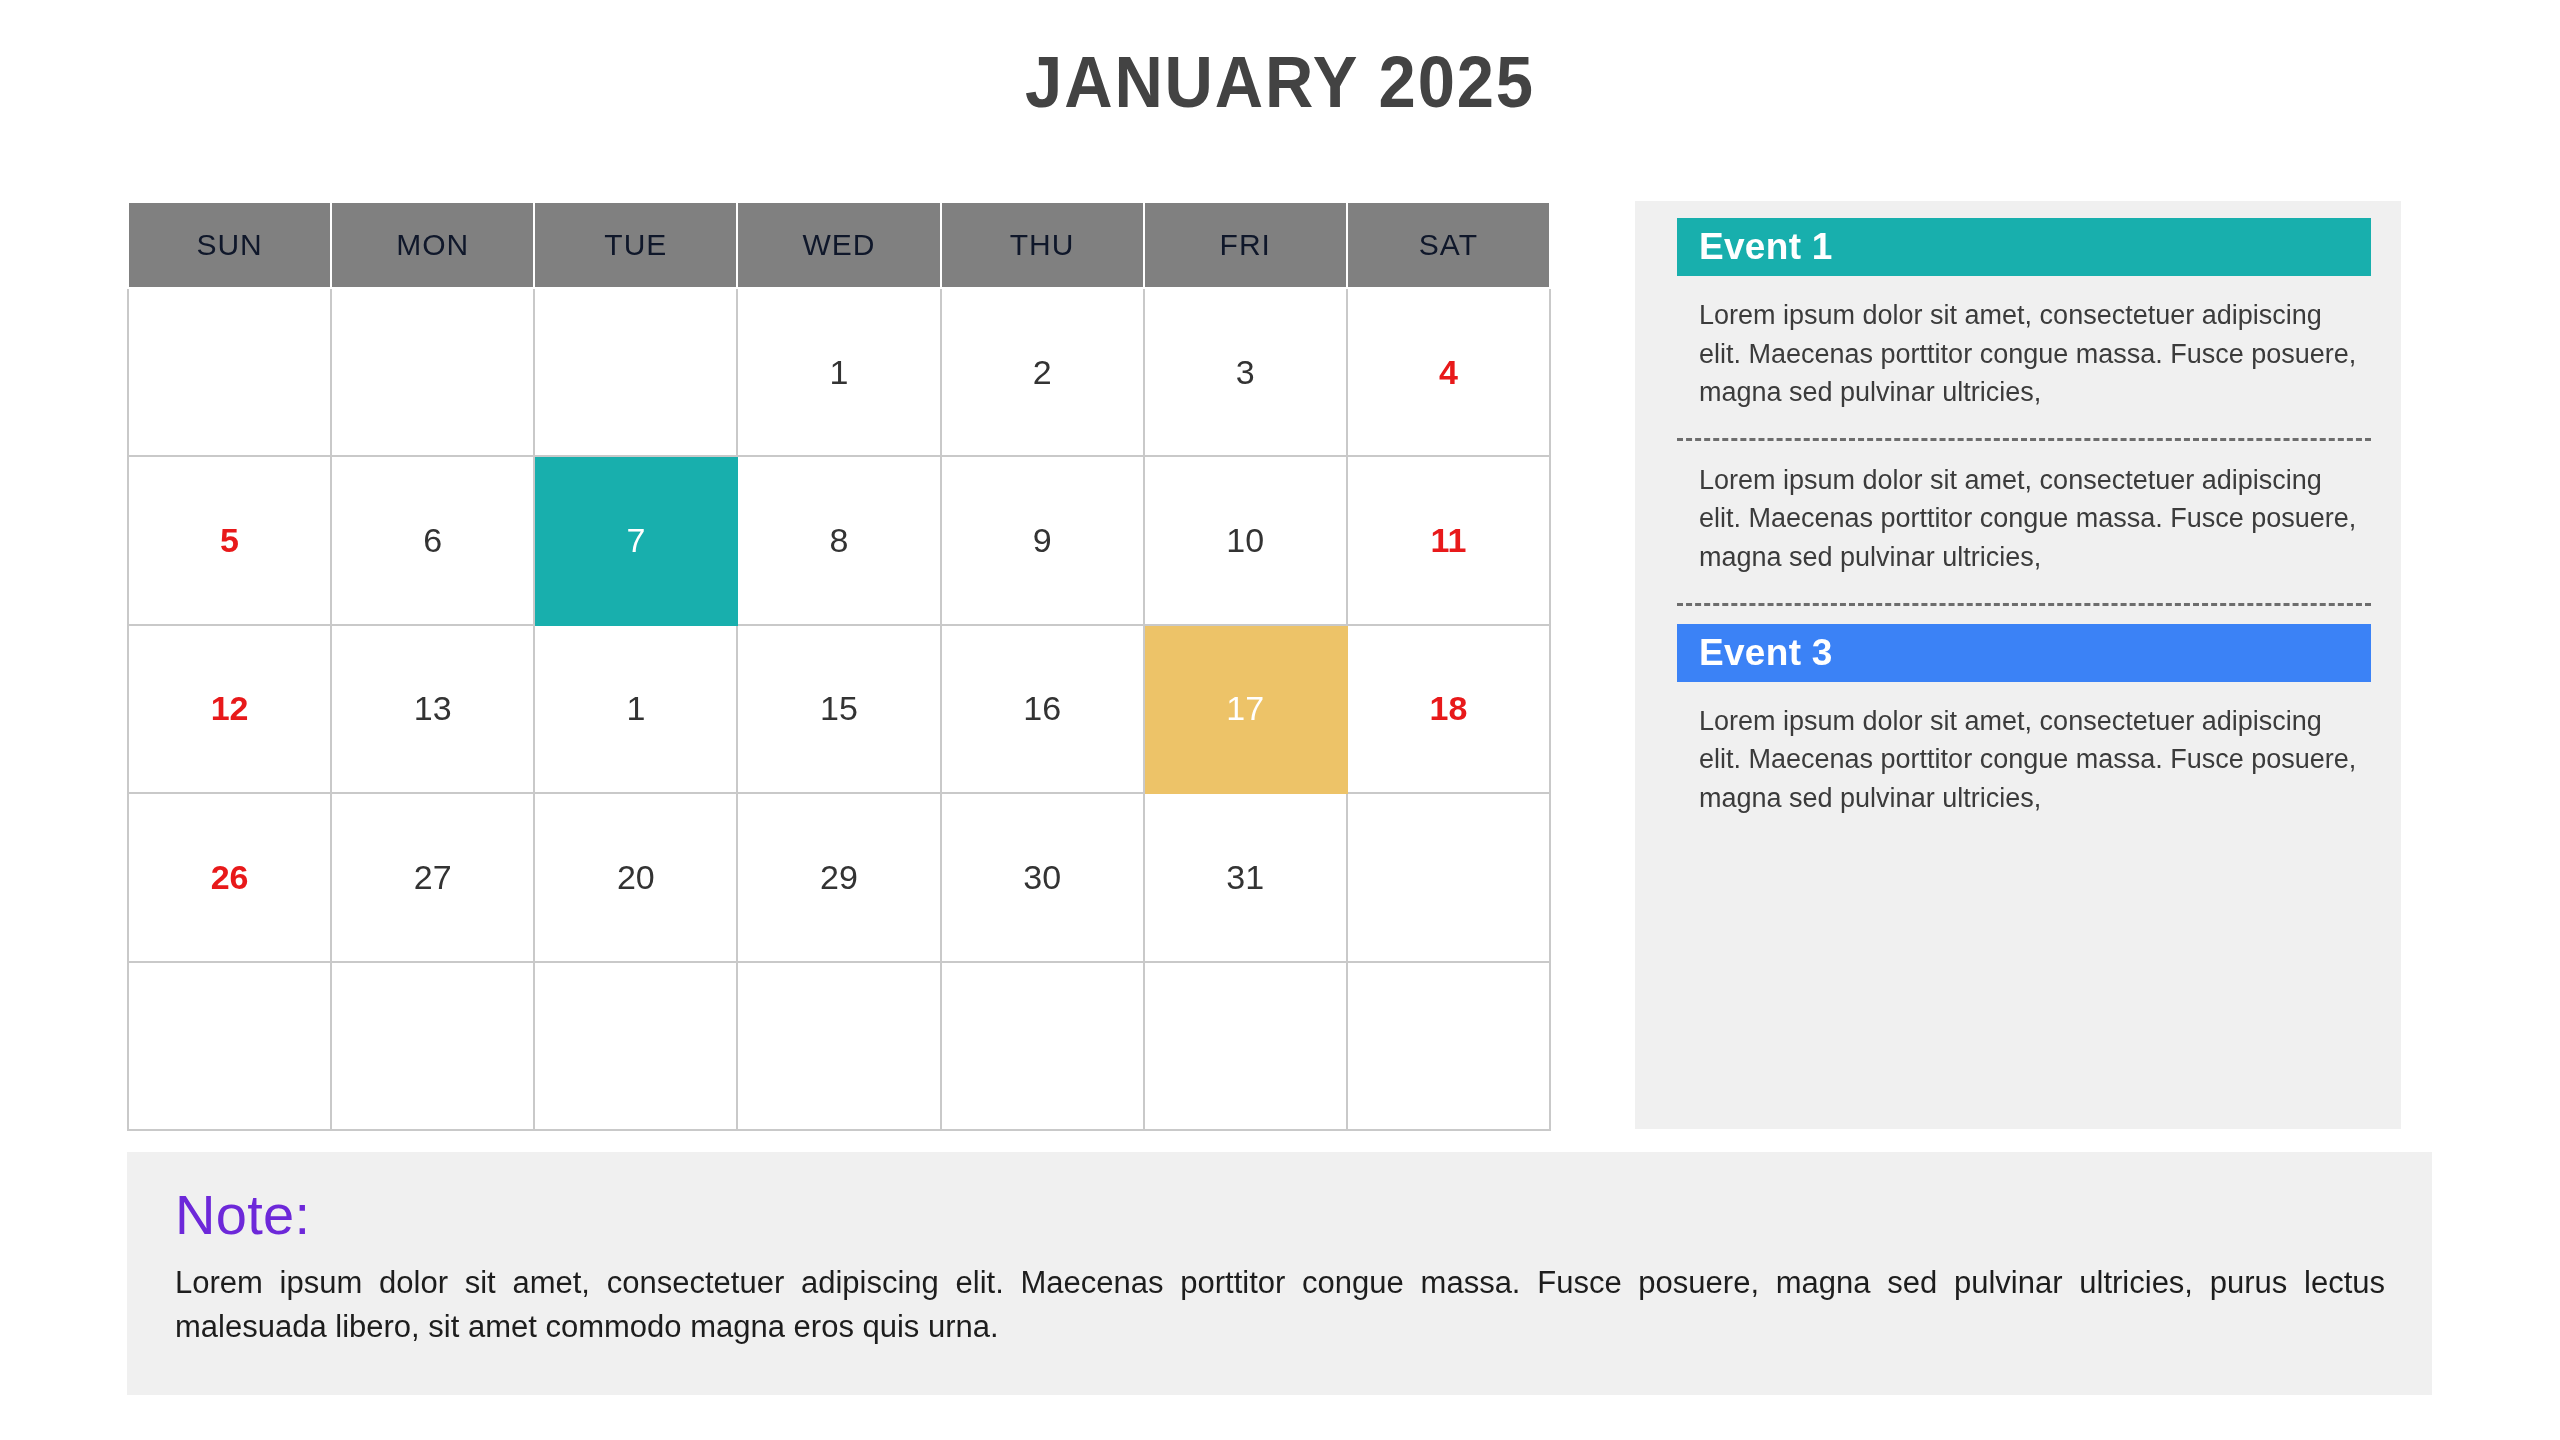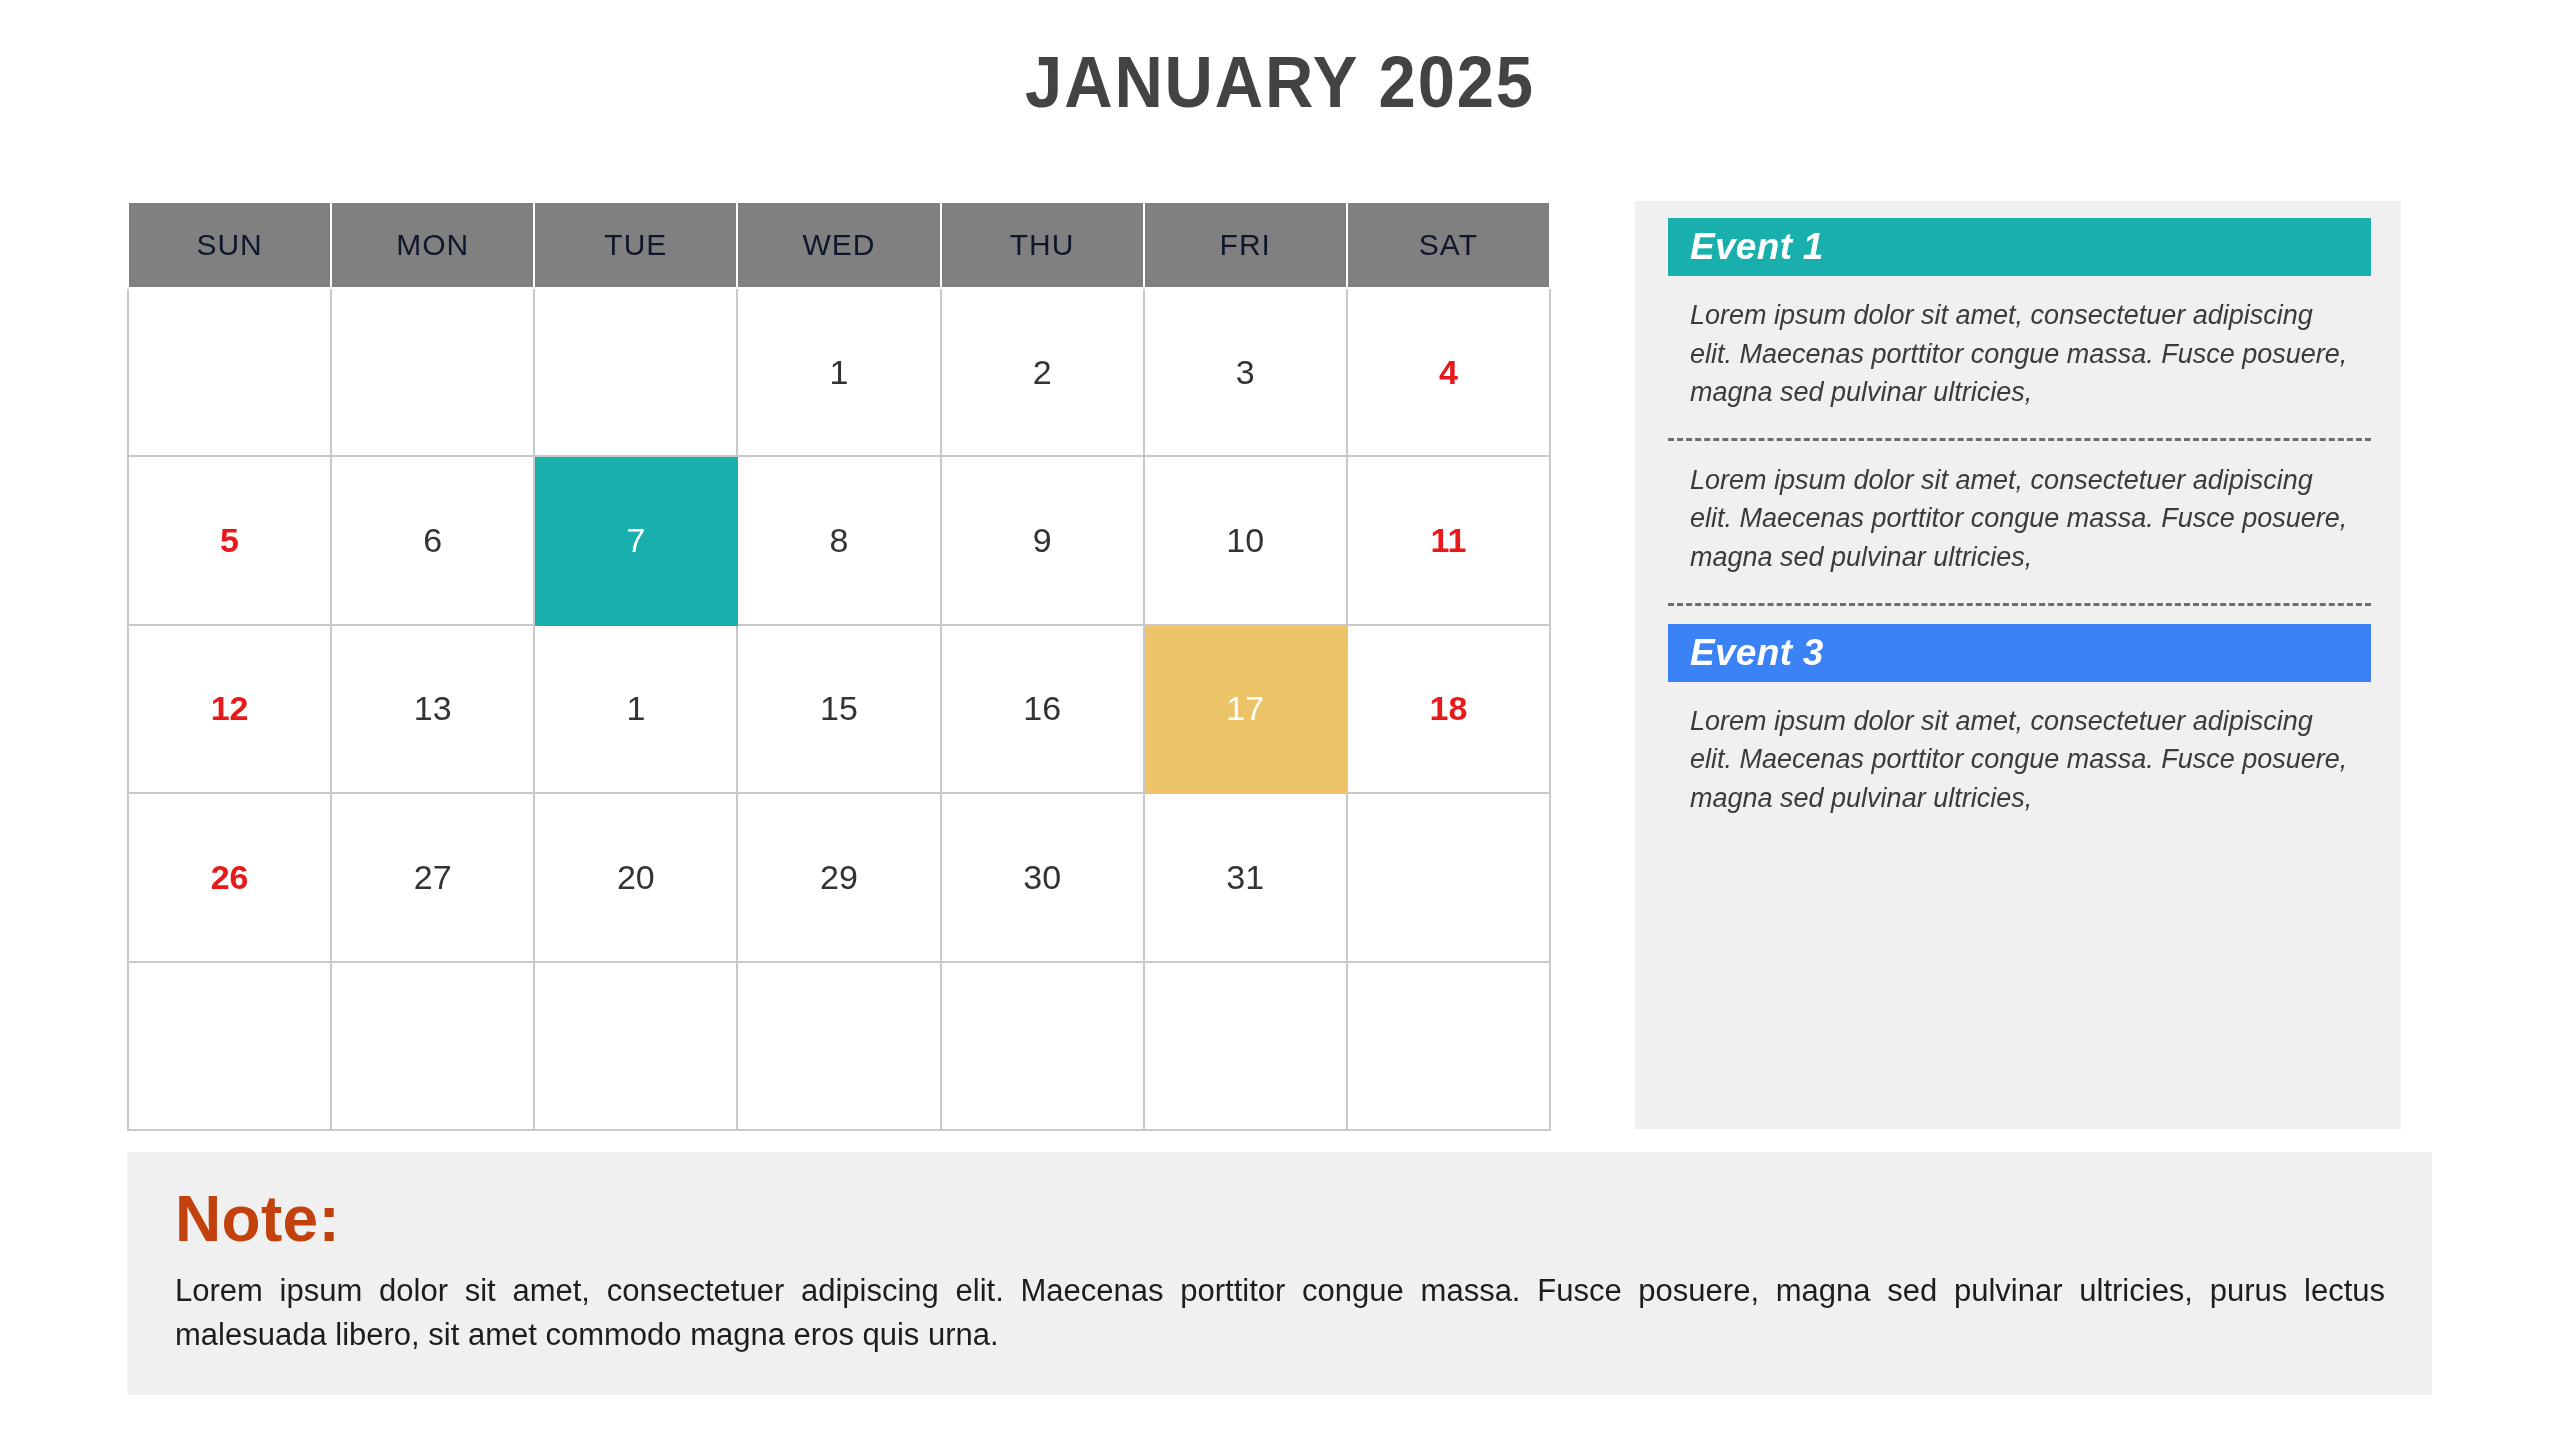--- a/index.html
+++ b/index.html
@@ -78,22 +78,21 @@
 
   
   #events-panel {
     position: absolute;
     left: 1635px;
     top: 201px;
     width: 766px;
     height: 928px;
     background: #f0f0f0;
     box-sizing: border-box;
-    padding: 17px 30px 0 33px;
-    font-style: italic;
+    padding: 17px 30px 0 42px;
   }
   .event-block { position: relative; }
   .event-header {
     height: 58px;
     display: flex;
     align-items: center;
     padding-left: 22px;
     box-sizing: border-box;
     color: #ffffff;
     font-size: 37px;
@@ -126,23 +125,23 @@
     position: absolute;
     left: 127px;
     top: 1152px;
     width: 2305px;
     height: 243px;
     background: #f0f0f0;
     box-sizing: border-box;
     padding: 34px 40px 0 48px;
   }
   #note-heading {
-    font-size: 64px;
-    font-weight: bold;
-    color: #c2410c;
+    font-size: 56px;
+    font-weight: normal;
+    color: #6d28d9;
     line-height: 1.05;
     letter-spacing: 0.3px;
   }
   #note-body {
     margin-top: 16px;
     font-size: 31px;
     line-height: 1.42;
     color: #1d1d1d;
     text-align: justify;
     max-width: 2210px;

